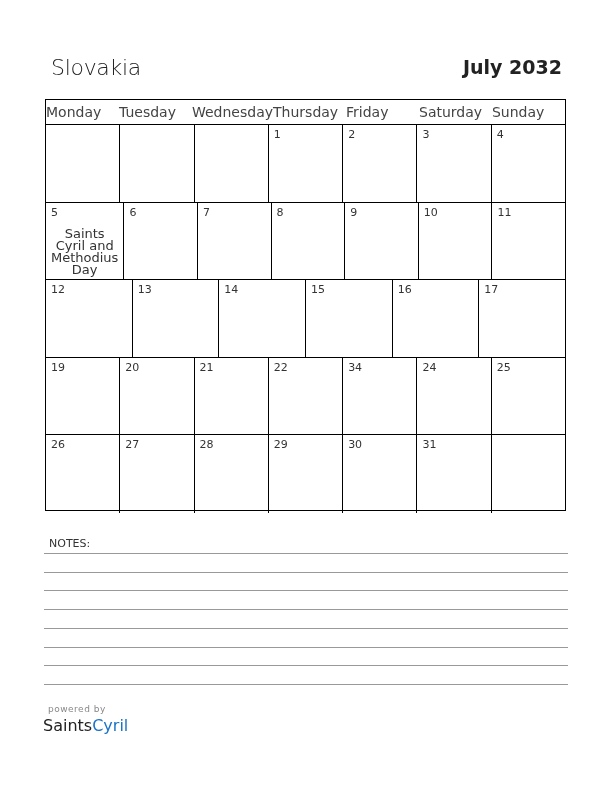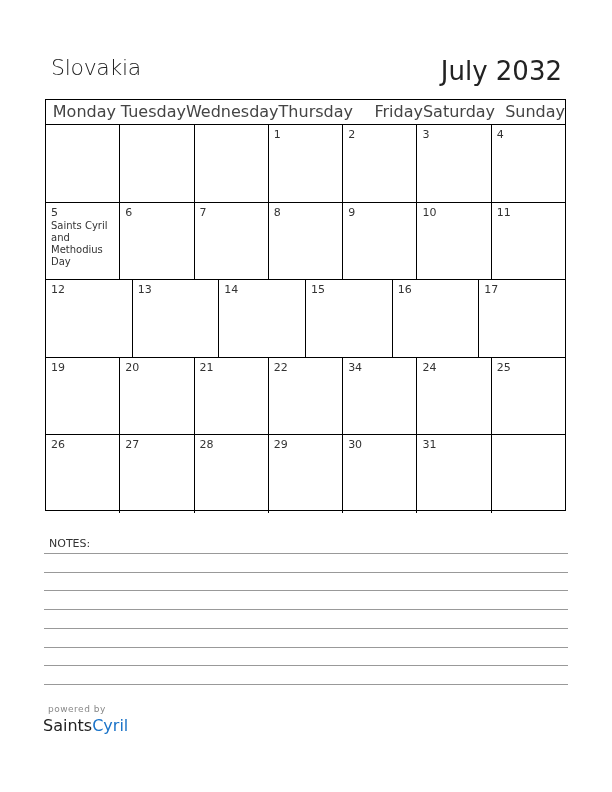--- a/index.html
+++ b/index.html
@@ -1,27 +1,27 @@
 <!DOCTYPE html>
 <html><head>
 <meta charset="utf-8">
 <style>
   html,body{margin:0;padding:0;background:#fff;}
   body{width:612px;height:792px;position:relative;font-family:"DejaVu Sans",sans-serif;color:#222;overflow:hidden;}
   .title{position:absolute;left:51px;top:55px;font-size:22px;font-weight:300;letter-spacing:-0.3px;}
-  .month{position:absolute;right:50px;top:56px;font-size:26px;font-weight:400;}
+  .month{position:absolute;right:50px;top:56px;font-size:19px;font-weight:700;}
   .cal{position:absolute;left:45px;top:99px;width:521px;height:412px;border:1px solid #000;box-sizing:border-box;}
   .hdr{display:flex;height:24px;border-bottom:1px solid #000;}
-  .hdr div{flex:1;text-align:right;font-size:16px;line-height:24px;color:#444;}
+  .hdr div{flex:1;text-align:left;font-size:14px;line-height:24px;color:#444;}
   .row{display:flex;height:77.6px;border-bottom:1px solid #000;box-sizing:border-box;}
   .row:last-child{border-bottom:none;}
   .cell{flex:1;border-right:1px solid #000;padding:3px 5px;box-sizing:border-box;}
   .cell:last-child{border-right:none;}
   .num{font-size:11px;color:#333;}
-  .ev{font-size:10px;color:#333;line-height:12px;margin-top:1px;}
+  .ev{font-size:13px;color:#333;line-height:12px;margin-top:9px;text-align:center;}
   .notes-label{position:absolute;left:49px;top:537px;font-size:11px;color:#333;}
   .line{position:absolute;left:44px;width:524px;height:1px;background:#999;}
   .powered{position:absolute;left:48px;top:704px;font-size:9px;color:#888;letter-spacing:0.5px;}
   .brand{position:absolute;left:43px;top:716px;font-size:16px;color:#222;}
   .brand .b{color:#1a73c8;}
 </style>
 </head>
 <body>
 
 <div class="title">Slovakia</div>

